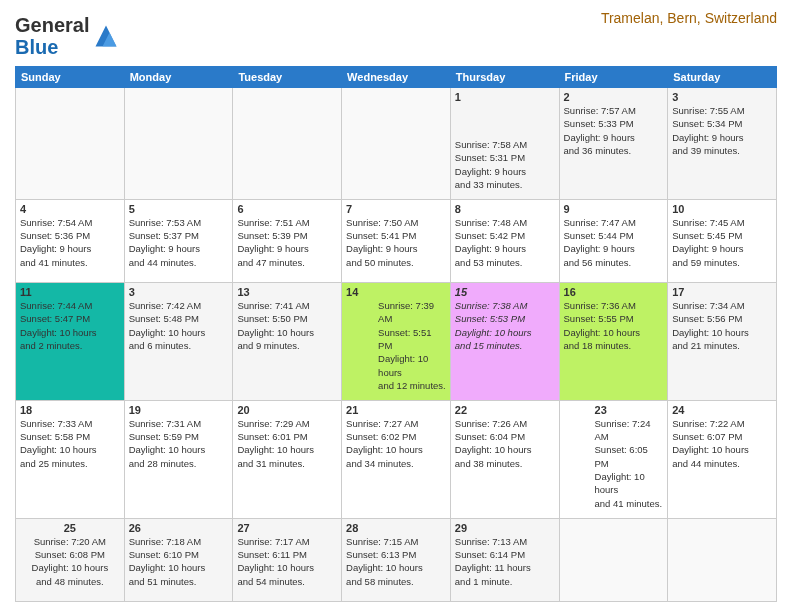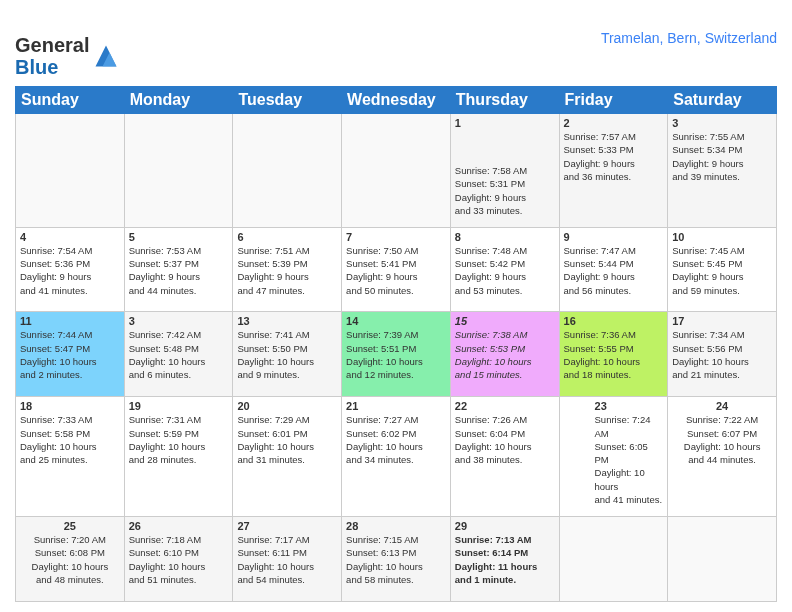--- a/index.html
+++ b/index.html
@@ -15,21 +15,20 @@
       height: 612px;
       padding: 10px 15px;
       display: flex;
       flex-direction: column;
     }
     .header {
       display: flex;
       justify-content: space-between;
       align-items: flex-start;
       margin-bottom: 8px;
-      margin-top: 20px;
     }
     .logo {
       display: flex;
       align-items: center;
       margin-top: 4px;
     }
     .logo-text {
       font-size: 20px;
       font-weight: bold;
       color: #333;
@@ -45,35 +44,35 @@
     .title-block {
       text-align: right;
     }
     .month-year {
       font-size: 32px;
       font-weight: bold;
       color: #333;
     }
     .location {
       font-size: 14px;
-      color: #3b82f6;
+      color: #a16207;
     }
     .calendar {
       flex: 1;
       border: 1px solid #ccc;
       border-collapse: collapse;
       width: 100%;
       table-layout: fixed;
     }
     .calendar th {
       background: #2a7ac9;
       color: #fff;
       text-align: left;
       padding: 4px 5px;
-      font-size: 16px;
+      font-size: 11px;
       border: 1px solid #2a7ac9;
     }
     .calendar td {
       border: 1px solid #ccc;
       vertical-align: top;
       padding: 3px 4px;
       font-size: 9.5px;
       color: #333;
       height: 80px;
     }
@@ -205,44 +204,44 @@
           </td>
           <td style="background: rgb(255, 255, 255);">
             <div class="day-num">10</div>
             <div class="day-info" style="white-space: pre-line;">Sunrise: 7:45 AM
 Sunset: 5:45 PM
 Daylight: 9 hours
 and 59 minutes.</div>
           </td>
         </tr>
         <tr class="week-row">
-          <td style="background: #7dd3fc;">
+          <td style="background: #14b8a6;">
             <div class="day-num">11</div>
             <div class="day-info" style="white-space: pre-line;">Sunrise: 7:44 AM
 Sunset: 5:47 PM
 Daylight: 10 hours
 and 2 minutes.</div>
           </td>
           <td style="background: rgb(245, 245, 245);">
             <div class="day-num">3</div>
             <div class="day-info" style="white-space: pre-line;">Sunrise: 7:42 AM
 Sunset: 5:48 PM
 Daylight: 10 hours
 and 6 minutes.</div>
           </td>
           <td style="background: rgb(245, 245, 245);">
             <div class="day-num">13</div>
             <div class="day-info" style="white-space: pre-line;">Sunrise: 7:41 AM
 Sunset: 5:50 PM
 Daylight: 10 hours
 and 9 minutes.</div>
           </td>
-          <td style="background: #86efac;">
+          <td style="background: #bef264;">
             <div class="day-num">14</div>
-            <div class="day-info" style="white-space: pre-line;">Sunrise: 7:39 AM
+            <div class="day-info" style="white-space: pre-line; margin-left: 32px;">Sunrise: 7:39 AM
 Sunset: 5:51 PM
 Daylight: 10 hours
 and 12 minutes.</div>
           </td>
           <td style="background: #f0abfc; font-style: italic;">
             <div class="day-num">15</div>
             <div class="day-info" style="white-space: pre-line;">Sunrise: 7:38 AM
 Sunset: 5:53 PM
 Daylight: 10 hours
 and 15 minutes.</div>
@@ -298,21 +297,21 @@
 Daylight: 10 hours
 and 38 minutes.</div>
           </td>
           <td style="background: rgb(255, 255, 255); padding-left: 35px;">
             <div class="day-num">23</div>
             <div class="day-info" style="white-space: pre-line;">Sunrise: 7:24 AM
 Sunset: 6:05 PM
 Daylight: 10 hours
 and 41 minutes.</div>
           </td>
-          <td style="background: rgb(255, 255, 255); text-align: center;">
+          <td style="background: rgb(255, 255, 255);">
             <div class="day-num">24</div>
             <div class="day-info" style="white-space: pre-line;">Sunrise: 7:22 AM
 Sunset: 6:07 PM
 Daylight: 10 hours
 and 44 minutes.</div>
           </td>
         </tr>
         <tr class="week-row">
           <td style="background: rgb(245, 245, 245); text-align: center;">
             <div class="day-num">25</div>
@@ -337,21 +336,21 @@
           </td>
           <td style="background: rgb(245, 245, 245);">
             <div class="day-num">28</div>
             <div class="day-info" style="white-space: pre-line;">Sunrise: 7:15 AM
 Sunset: 6:13 PM
 Daylight: 10 hours
 and 58 minutes.</div>
           </td>
           <td style="background: rgb(245, 245, 245);">
             <div class="day-num">29</div>
-            <div class="day-info" style="white-space: pre-line; font-weight: bold;">Sunrise: 7:13 AM
+            <div class="day-info" style="white-space: pre-line;">Sunrise: 7:13 AM
 Sunset: 6:14 PM
 Daylight: 11 hours
 and 1 minute.</div>
           </td>
           <td class="empty" style="background: rgb(249, 249, 249);"></td>
           <td class="empty" style="background: rgb(249, 249, 249);"></td>
         </tr>
       </tbody>
   </table>
 </div>

